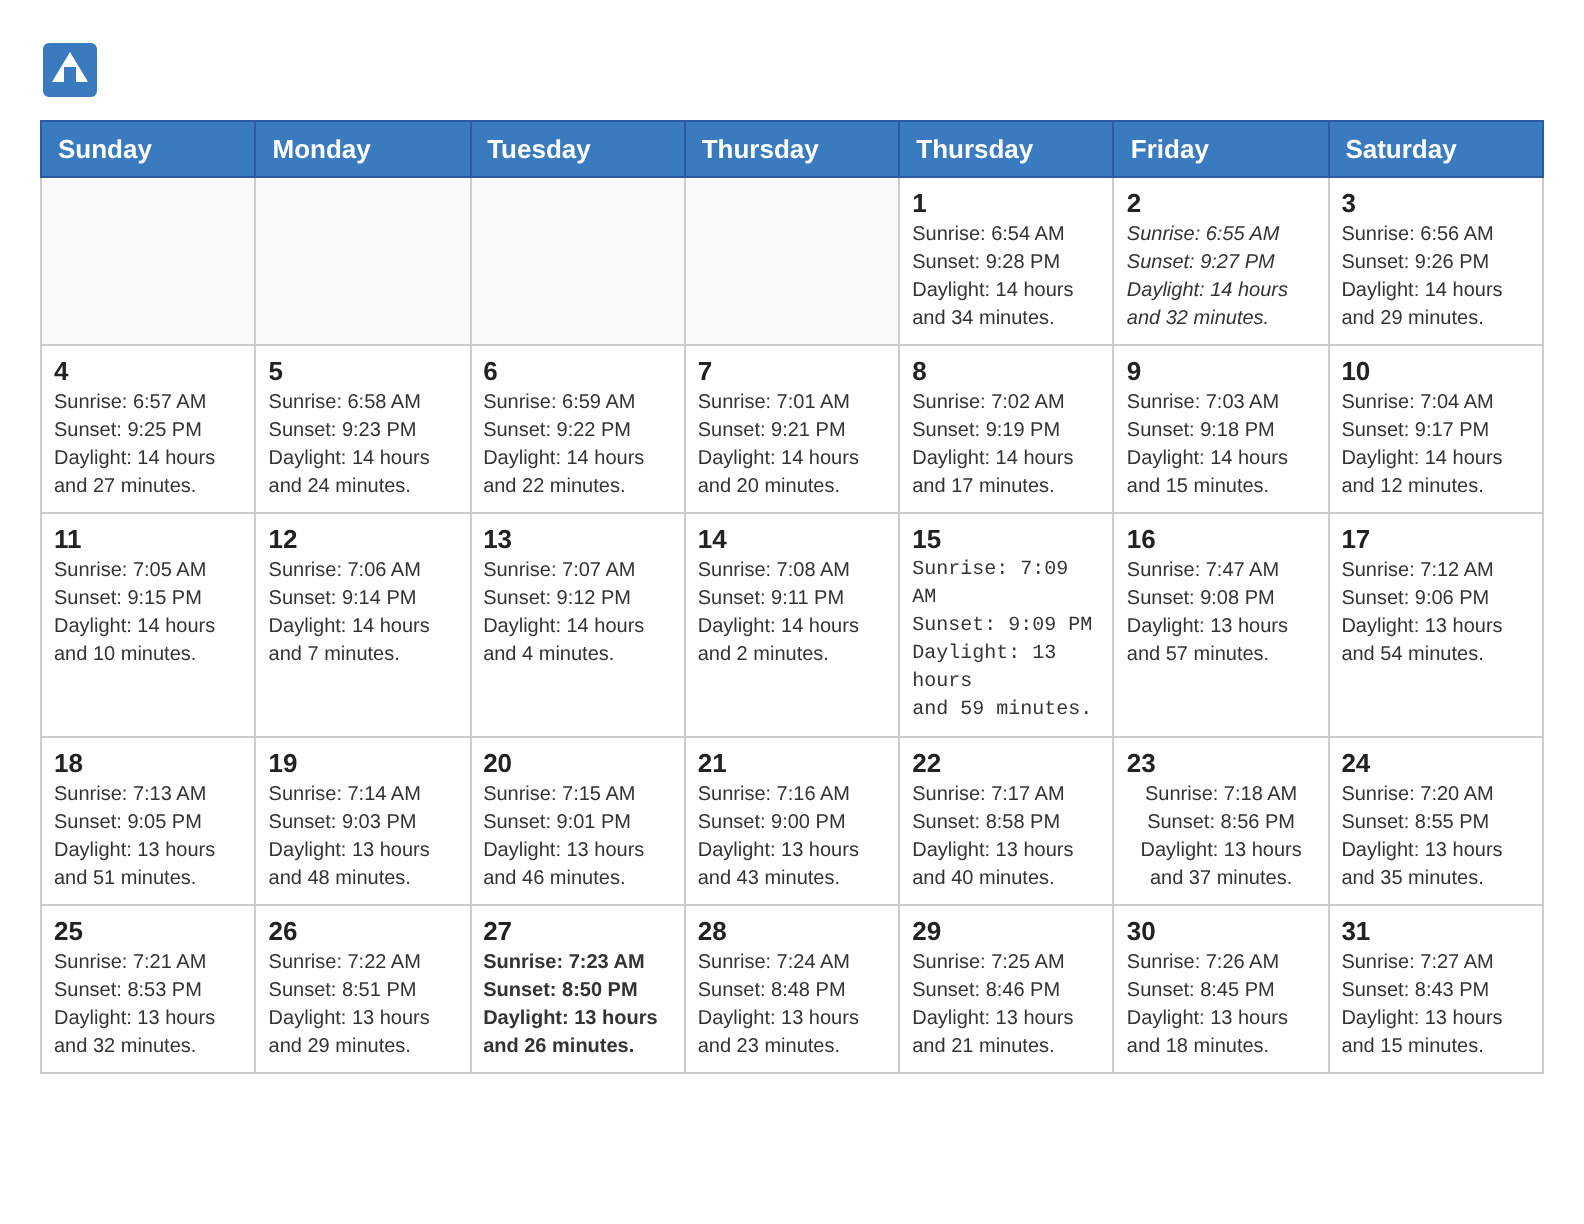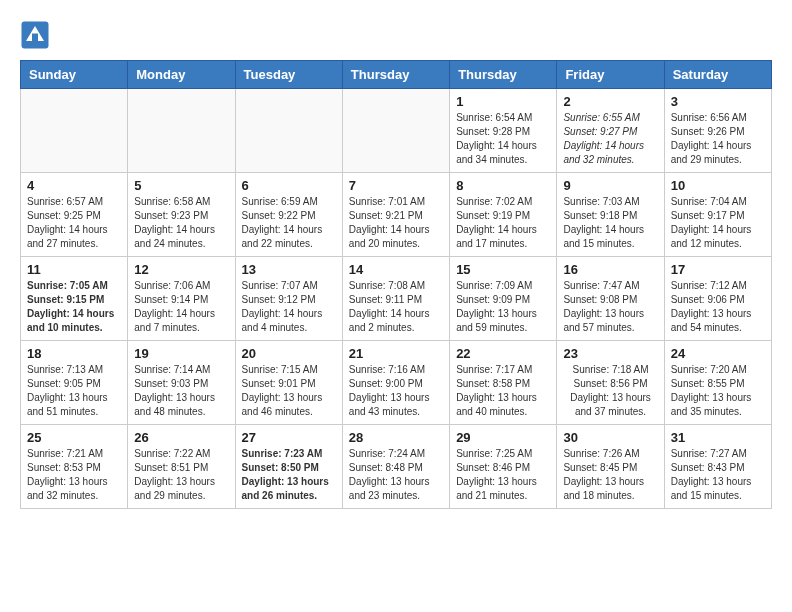--- a/index.html
+++ b/index.html
@@ -191,21 +191,21 @@
           <div class="day-number">10</div>
           <div class="day-info" style="white-space: pre-line;">Sunrise: 7:04 AM
 Sunset: 9:17 PM
 Daylight: 14 hours
 and 12 minutes.</div>
         </td>
       </tr>
       <tr>
         <td>
           <div class="day-number">11</div>
-          <div class="day-info" style="white-space: pre-line; font-weight: bold;">Sunrise: 7:05 AM
+          <div class="day-info" style="white-space: pre-line;">Sunrise: 7:05 AM
 Sunset: 9:15 PM
 Daylight: 14 hours
 and 10 minutes.</div>
         </td>
         <td>
           <div class="day-number">12</div>
           <div class="day-info" style="white-space: pre-line;">Sunrise: 7:06 AM
 Sunset: 9:14 PM
 Daylight: 14 hours
 and 7 minutes.</div>
@@ -219,21 +219,21 @@
         </td>
         <td>
           <div class="day-number">14</div>
           <div class="day-info" style="white-space: pre-line;">Sunrise: 7:08 AM
 Sunset: 9:11 PM
 Daylight: 14 hours
 and 2 minutes.</div>
         </td>
         <td>
           <div class="day-number">15</div>
-          <div class="day-info" style="white-space: pre-line;">Sunrise: 7:09 AM
+          <div class="day-info" style="white-space: pre-line; font-family: Liberation Mono, monospace;">Sunrise: 7:09 AM
 Sunset: 9:09 PM
 Daylight: 13 hours
 and 59 minutes.</div>
         </td>
         <td>
           <div class="day-number">16</div>
           <div class="day-info" style="white-space: pre-line;">Sunrise: 7:47 AM
 Sunset: 9:08 PM
 Daylight: 13 hours
 and 57 minutes.</div>

